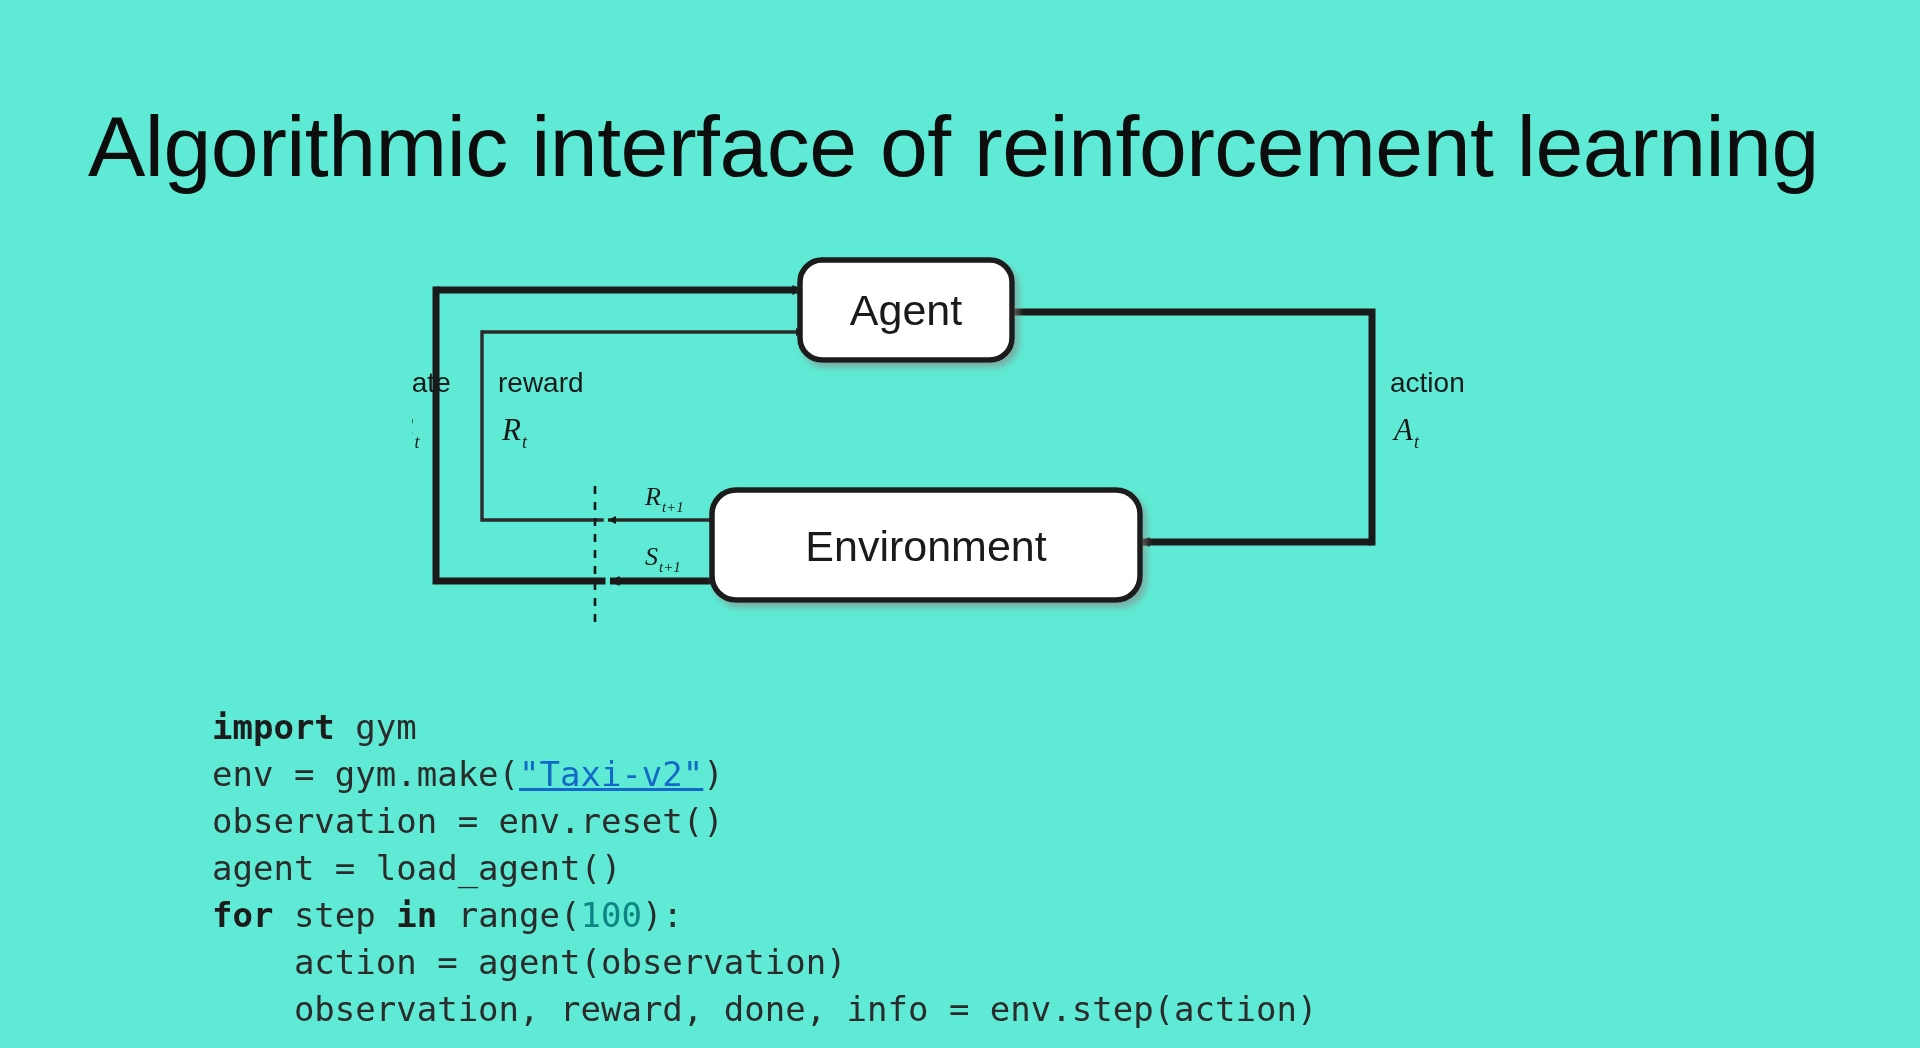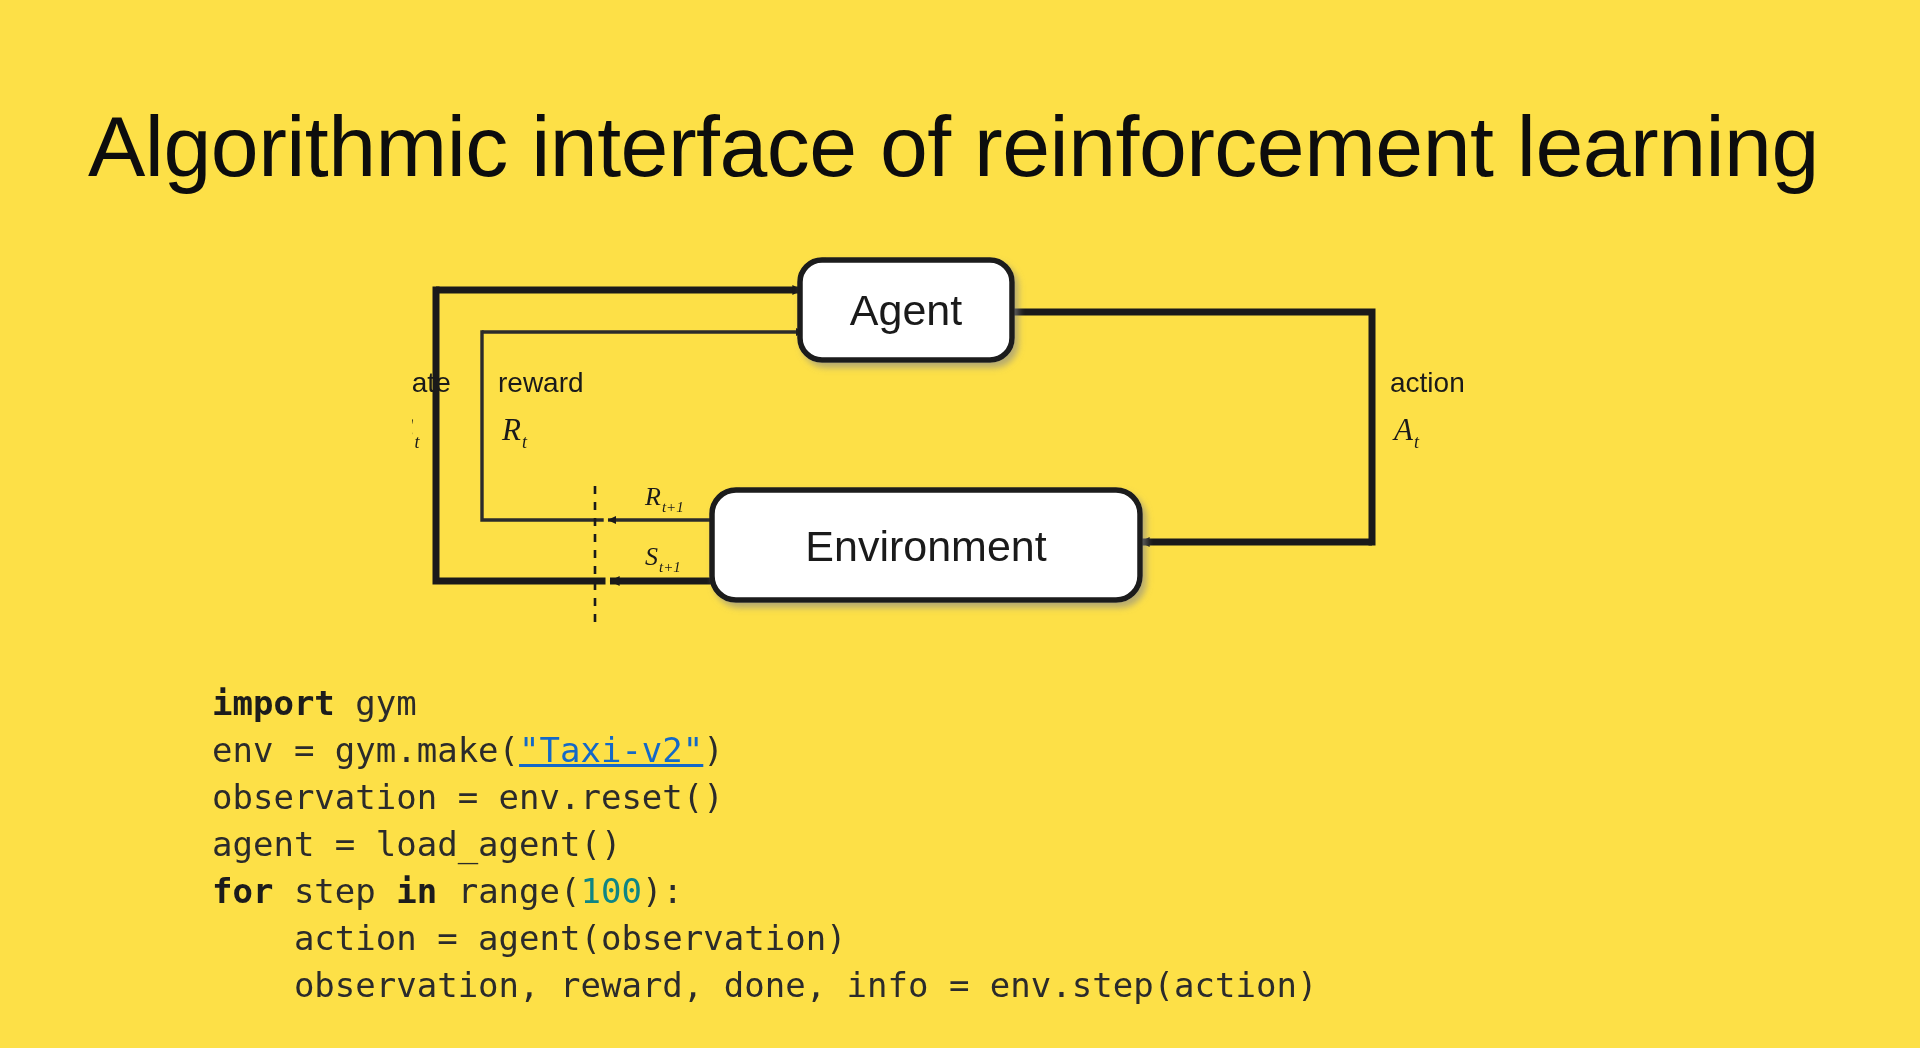--- a/index.html
+++ b/index.html
@@ -13,21 +13,21 @@
     height: 1048px;
     overflow: hidden;
     font-family: "Liberation Sans", sans-serif;
     color: #000000;
   }
 
   .slide {
     position: relative;
     width: 1920px;
     height: 1048px;
-    background: #fde047;
+    background: #5eead4;
   }
 
   
   .slide-title {
     position: absolute;
     left: 88px;
     top: 42px;
     width: 1790px;
     font-family: "Liberation Sans", sans-serif;
     font-size: 86px;
@@ -84,21 +84,21 @@
     font-family: "Liberation Serif", serif;
     font-style: italic;
     font-size: 15px;
     fill: #1a1a1a;
   }
 
   
   .code-block {
     position: absolute;
     left: 212px;
-    top: 680px;
+    top: 704px;
     font-family: "DejaVu Sans Mono", "Liberation Mono", monospace;
     font-size: 34px;
     line-height: 47px;
     color: #2b2b2b;
     white-space: pre;
     letter-spacing: 0px;
   }
   .code-line { display: block; height: 47px; }
   .kw { font-weight: bold; color: #1c1c1c; }
   .num { color: #0e8585; }

